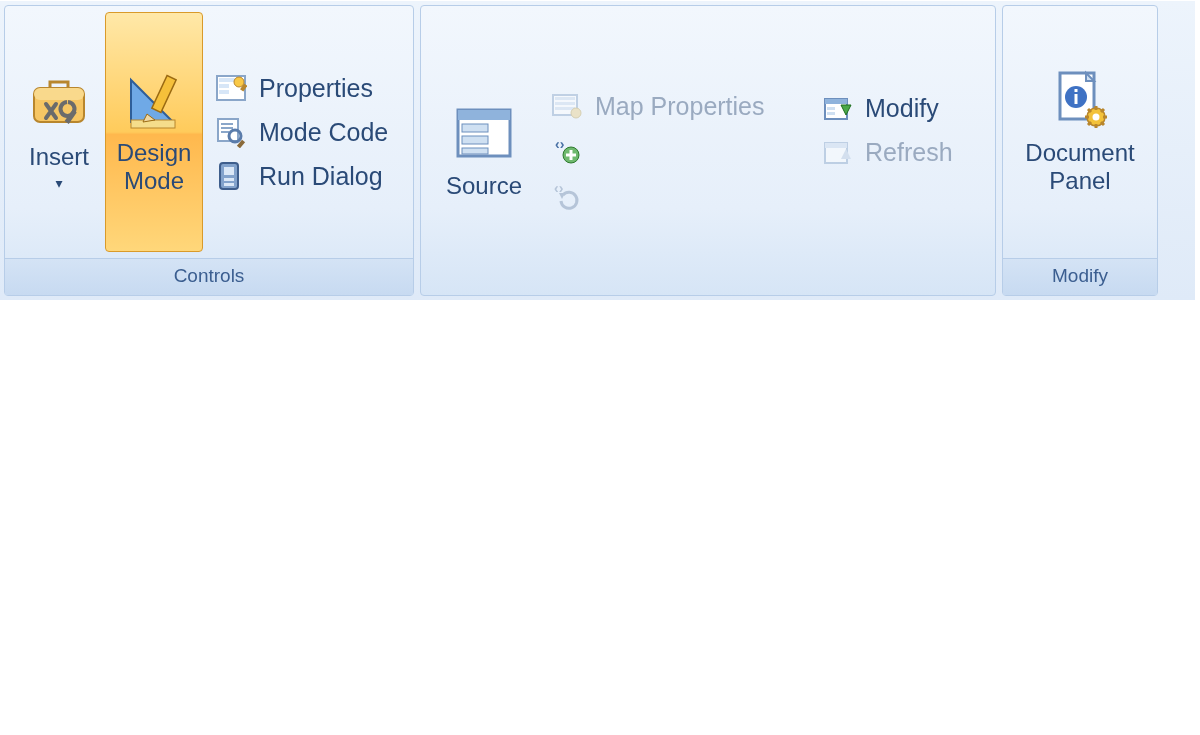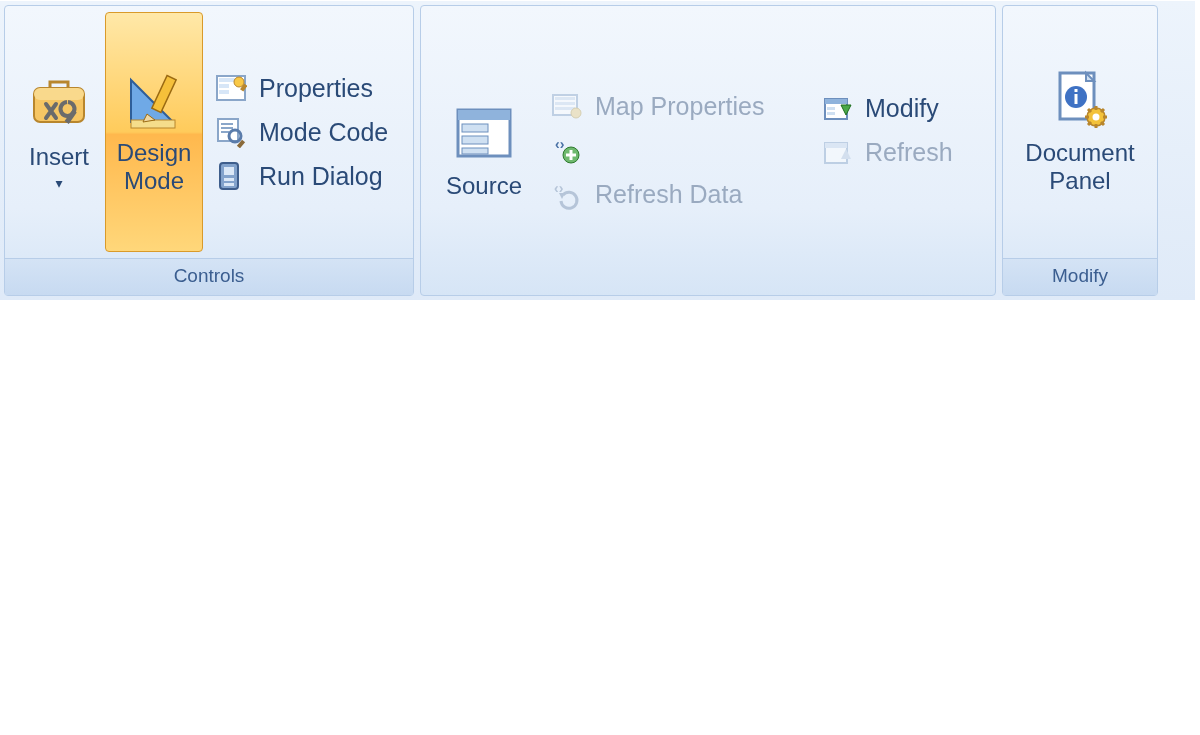--- a/index.html
+++ b/index.html
@@ -231,21 +231,20 @@
             </span>
           </div>
           <div class="small-btn disabled">
             <span class="sicon">
               <svg width="32" height="32" viewBox="0 0 32 32" opacity="0.45">
                 <text x="3" y="14" font-size="14" fill="#7b92b0" font-weight="bold">‹›</text>
                 <path d="M10 22 a8 8 0 1 0 2 -6" fill="none" stroke="#7b92b0" stroke-width="3"></path>
                 <polygon points="8,14 14,14 11,20" fill="#7b92b0"></polygon>
               </svg>
             </span>
-            <span>Refresh Data</span>
           </div>
         </div>
 
         <div class="small-list" style="width:170px">
           <div class="small-btn">
             <span class="sicon">
               <svg width="32" height="32" viewBox="0 0 32 32">
                 <rect x="4" y="6" width="22" height="20" fill="#fff" stroke="#6d8fbd" stroke-width="2"></rect>
                 <rect x="4" y="6" width="22" height="5" fill="#8fb3dc"></rect>
                 <rect x="6" y="14" width="8" height="3" fill="#cfe0f2"></rect>

